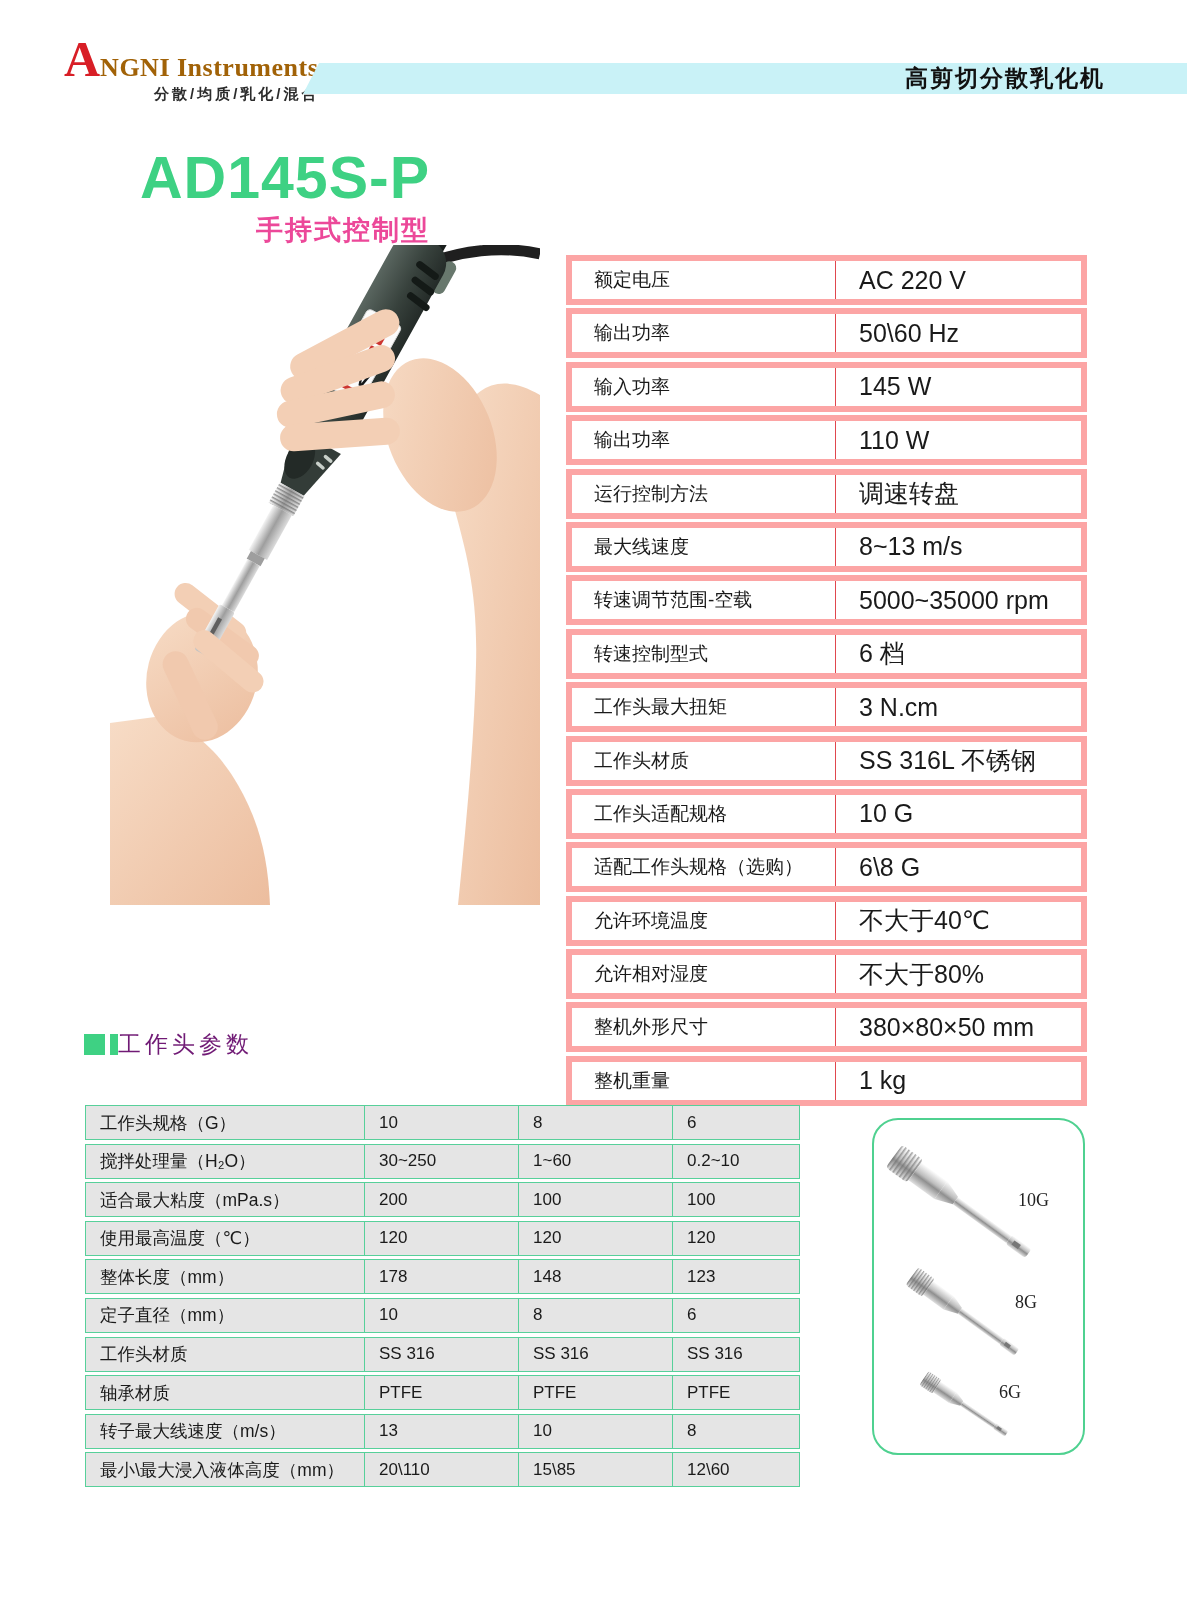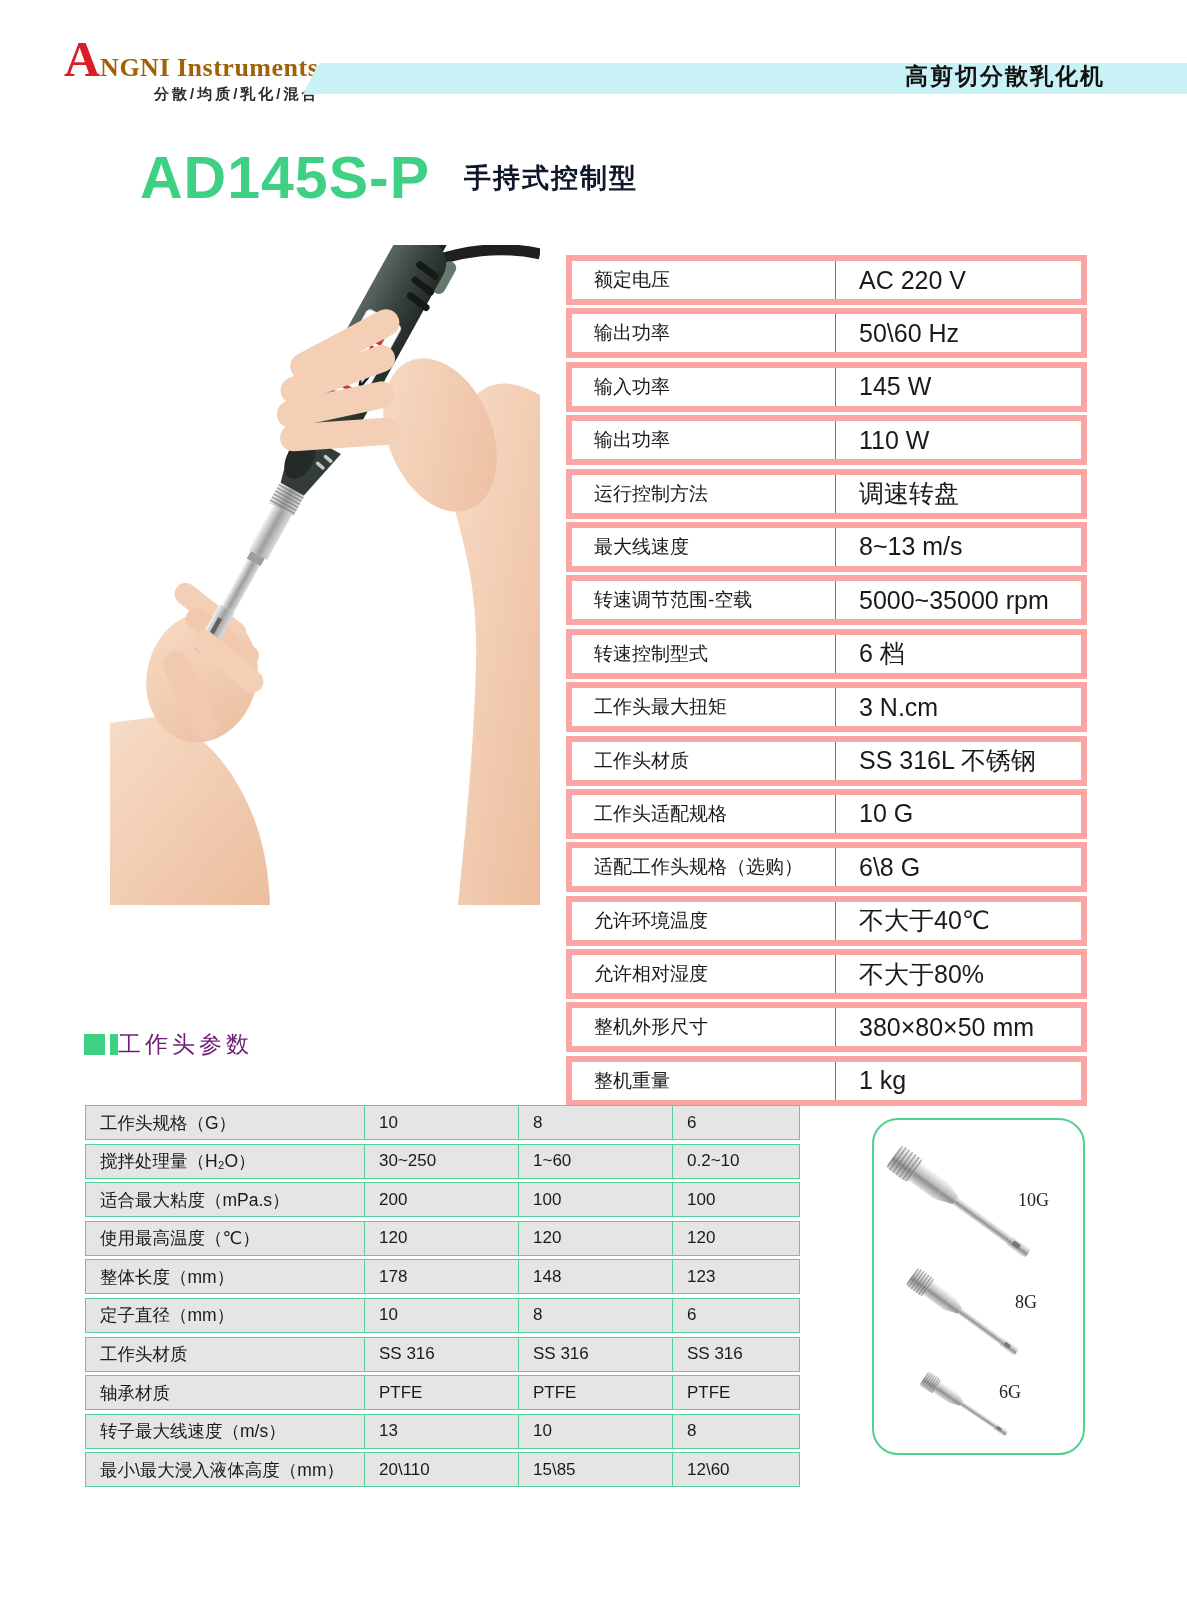--- a/index.html
+++ b/index.html
@@ -11,27 +11,27 @@
   .logo-line{display:flex;align-items:baseline;white-space:nowrap;}
   .logo-a{font-family:"Liberation Serif","DejaVu Serif",serif;font-weight:bold;
           font-size:50px;color:#d81e26;line-height:1;}
   .logo-rest{font-family:"Liberation Serif","DejaVu Serif",serif;font-weight:bold;
           font-size:26px;color:#a16207;letter-spacing:.5px;}
   .logo-tagline{margin-left:90px;margin-top:1px;font-size:15px;font-weight:bold;
           color:#2b2b2b;letter-spacing:3px;}
   .banner{position:absolute;left:303px;top:63px;right:0;height:31px;background:#c9f2f7;
           clip-path:polygon(16px 0,100% 0,100% 100%,0 100%);}
   .banner-text{position:absolute;right:82px;top:0;height:31px;line-height:31px;
-          font-family:Liberation Mono, monospace;font-weight:bold;
+          font-family:Liberation Sans, sans-serif;font-weight:bold;
           font-size:23px;color:#111;letter-spacing:2px;}
 
   
-  .title-block{position:absolute;left:140px;top:144px;display:flex;align-items:center;}
+  .title-block{position:absolute;left:140px;top:144px;display:flex;align-items:flex-end;flex-direction:column;}
   .model{font-size:59px;font-weight:bold;color:#3ed183;letter-spacing:1px;}
-  .subtitle{font-size:27px;font-weight:bold;color:#0f172a;margin-left:34px;letter-spacing:2px;}
+  .subtitle{font-size:27px;font-weight:bold;color:#ec4899;margin-left:34px;letter-spacing:2px;}
 
   
   .spec-table{position:absolute;left:566px;top:255px;width:521px;}
   .srow{display:flex;height:38px;margin-bottom:3.4px;border:6px solid #fca5a5;background:#fff;}
   .sl{width:264px;border-right:1px solid #e0474e;display:flex;align-items:center;
       padding-left:22px;font-size:19px;box-sizing:border-box;}
   .sv{flex:1;display:flex;align-items:center;padding-left:23px;font-size:25px;text-align:center;}
 
   
   .sec-head{position:absolute;left:84px;top:1029px;display:flex;align-items:center;}

